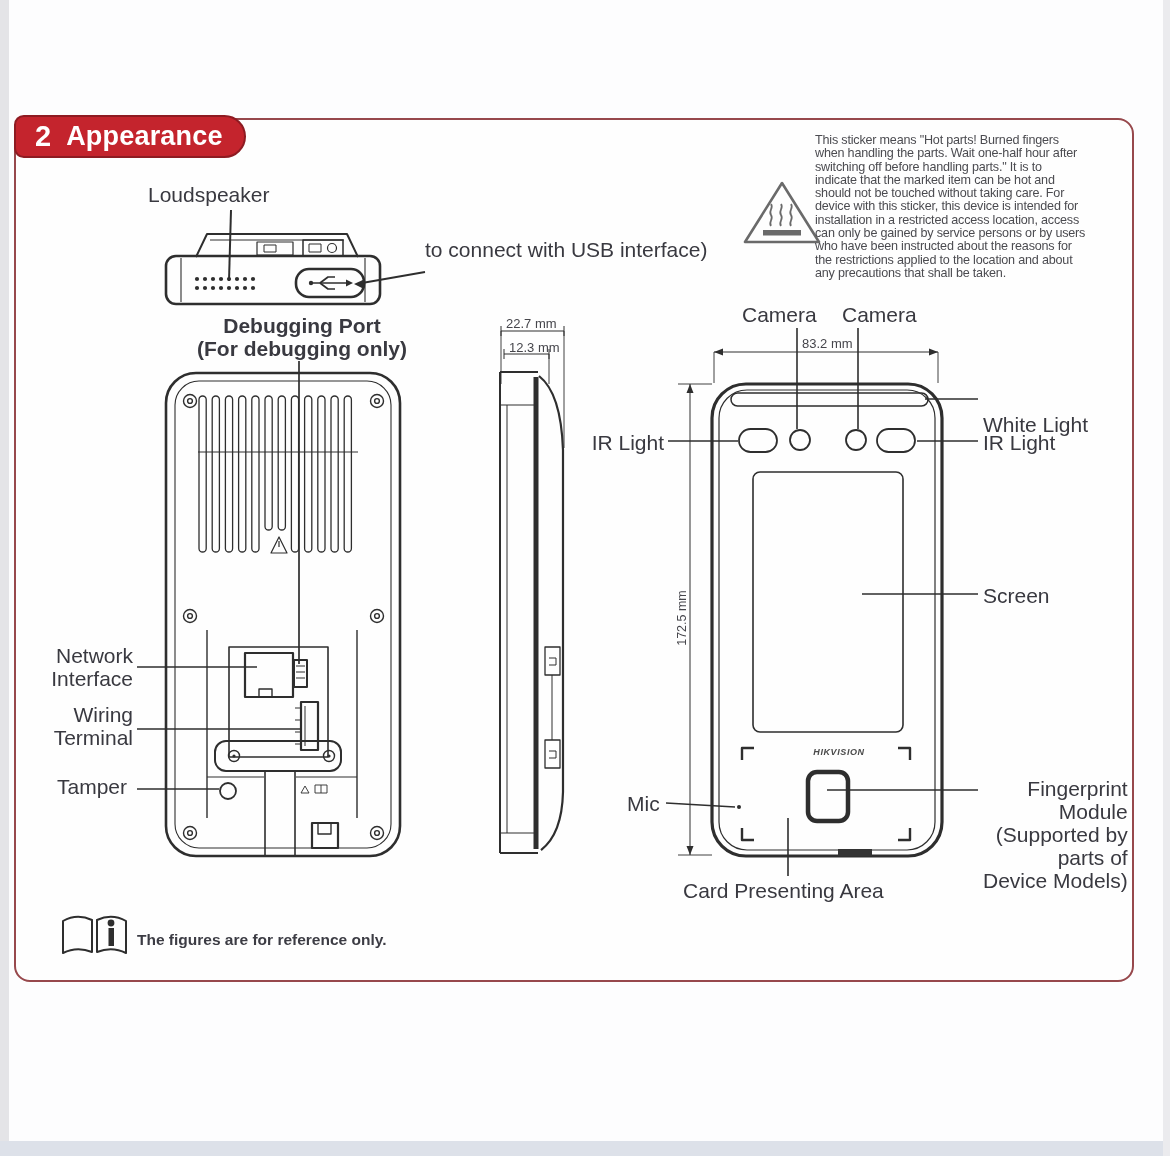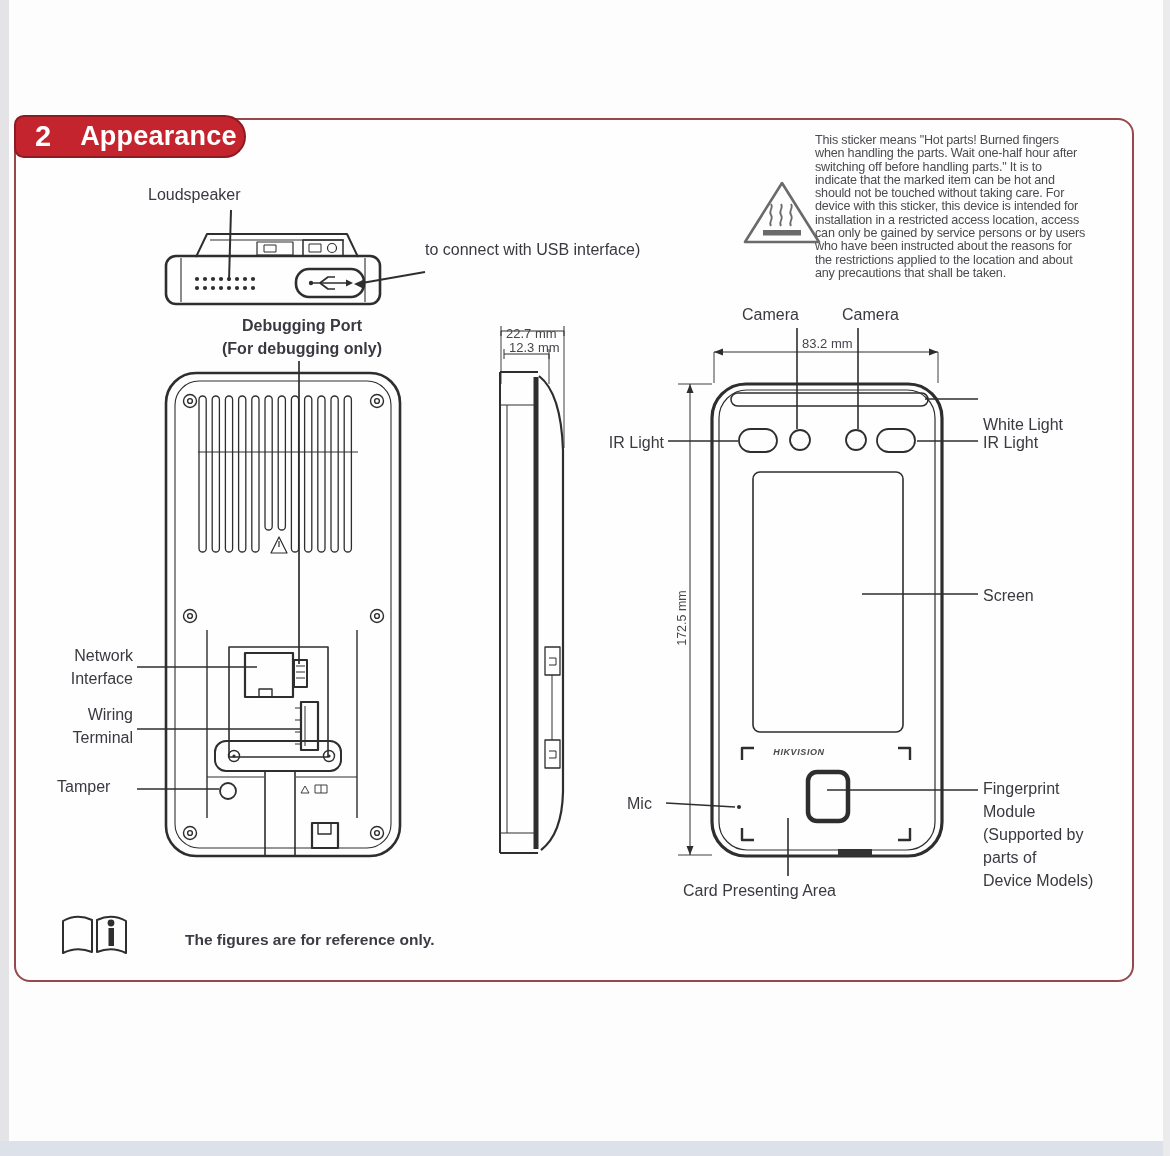--- a/index.html
+++ b/index.html
@@ -20,45 +20,45 @@
   }
   .banner{
     position:absolute;left:14px;top:115px;width:232px;height:43px;
     background:var(--banner-red,#c4242d);
     border:2px solid var(--banner-border,#8e1b22);
     border-radius:10px 22px 22px 10px;
     display:flex;align-items:center;box-sizing:border-box;
     color:#ffffff;
   }
   .banner .num{font-size:29px;font-weight:bold;margin-left:19px;}
-  .banner .ttl{font-size:27px;font-weight:bold;margin-left:29px;letter-spacing:0.2px;}
-
-  .label{position:absolute;color:#393940;font-size:16px;line-height:23px;white-space:nowrap;}
+  .banner .ttl{font-size:27px;font-weight:bold;margin-left:15px;letter-spacing:0.2px;}
+
+  .label{position:absolute;color:#393940;font-size:21px;line-height:23px;white-space:nowrap;}
   .label.center{text-align:center;font-weight:bold;}
   .label.right{text-align:right;}
   .dim{position:absolute;color:#45454b;font-size:13px;line-height:14px;white-space:nowrap;}
   .dim-rot{
     position:absolute;left:645px;top:611px;width:74px;height:14px;
     color:#45454b;font-size:12.5px;text-align:center;white-space:nowrap;
     transform:rotate(-90deg);
   }
   .sticker{
     position:absolute;left:815px;top:134px;width:348px;
     color:#4b4b50;font-size:12.6px;line-height:13.3px;font-weight:500;
     letter-spacing:-0.2px;
   }
   .sticker div{white-space:nowrap;}
   .brand{
-    position:absolute;left:766px;top:747px;width:66px;text-align:center;
+    position:absolute;left:806px;top:747px;width:66px;text-align:center;
     font-size:9px;font-style:italic;font-weight:bold;letter-spacing:0.6px;
     color:#4a4a4a;
   }
   .note-text{
     position:absolute;left:137px;top:931px;
-    color:#3c3c44;font-size:15.5px;font-weight:600;white-space:nowrap;margin-left:48px;
+    color:#3c3c44;font-size:15.5px;font-weight:600;white-space:nowrap;
   }
   svg.art{position:absolute;left:0;top:0;width:1170px;height:1156px;}
 </style>
 </head>
 <body>
 
 <div class="edge edge-left"></div>
 <div class="edge edge-bottom"></div>
 <div class="edge edge-right"></div>
 
@@ -280,35 +280,35 @@
   <div>Interface</div>
 </div>
 
 <div class="label right" style="left:38px;top:703px;width:95px;">
   <div>Wiring</div>
   <div>Terminal</div>
 </div>
 
 <div class="label" style="left:57px;top:775px;">Tamper</div>
 
-<div class="dim" style="left:506px;top:327px;">22.7 mm</div>
+<div class="dim" style="left:506px;top:317px;">22.7 mm</div>
 <div class="dim" style="left:509px;top:341px;">12.3 mm</div>
 <div class="dim" style="left:802px;top:337px;">83.2 mm</div>
 <div class="dim-rot">172.5 mm</div>
 
 <div class="label" style="left:742px;top:303px;">Camera</div>
 <div class="label" style="left:842px;top:303px;">Camera</div>
 
 <div class="label" style="left:983px;top:388px;margin-top:25px;">White Light</div>
 <div class="label right" style="left:564px;top:431px;width:100px;">IR Light</div>
 <div class="label" style="left:983px;top:431px;">IR Light</div>
 <div class="label" style="left:983px;top:584px;">Screen</div>
 <div class="label" style="left:627px;top:792px;">Mic</div>
 
-<div class="label" style="left:983px;top:777px;">
+<div class="label" style="left:983px;top:777px;text-align:right;">
   <div>Fingerprint</div>
   <div>Module</div>
   <div>(Supported by</div>
   <div>parts of</div>
   <div>Device Models)</div>
 </div>
 
 <div class="label" style="left:683px;top:879px;">Card Presenting Area</div>
 
 <div class="brand">HIKVISION</div>

